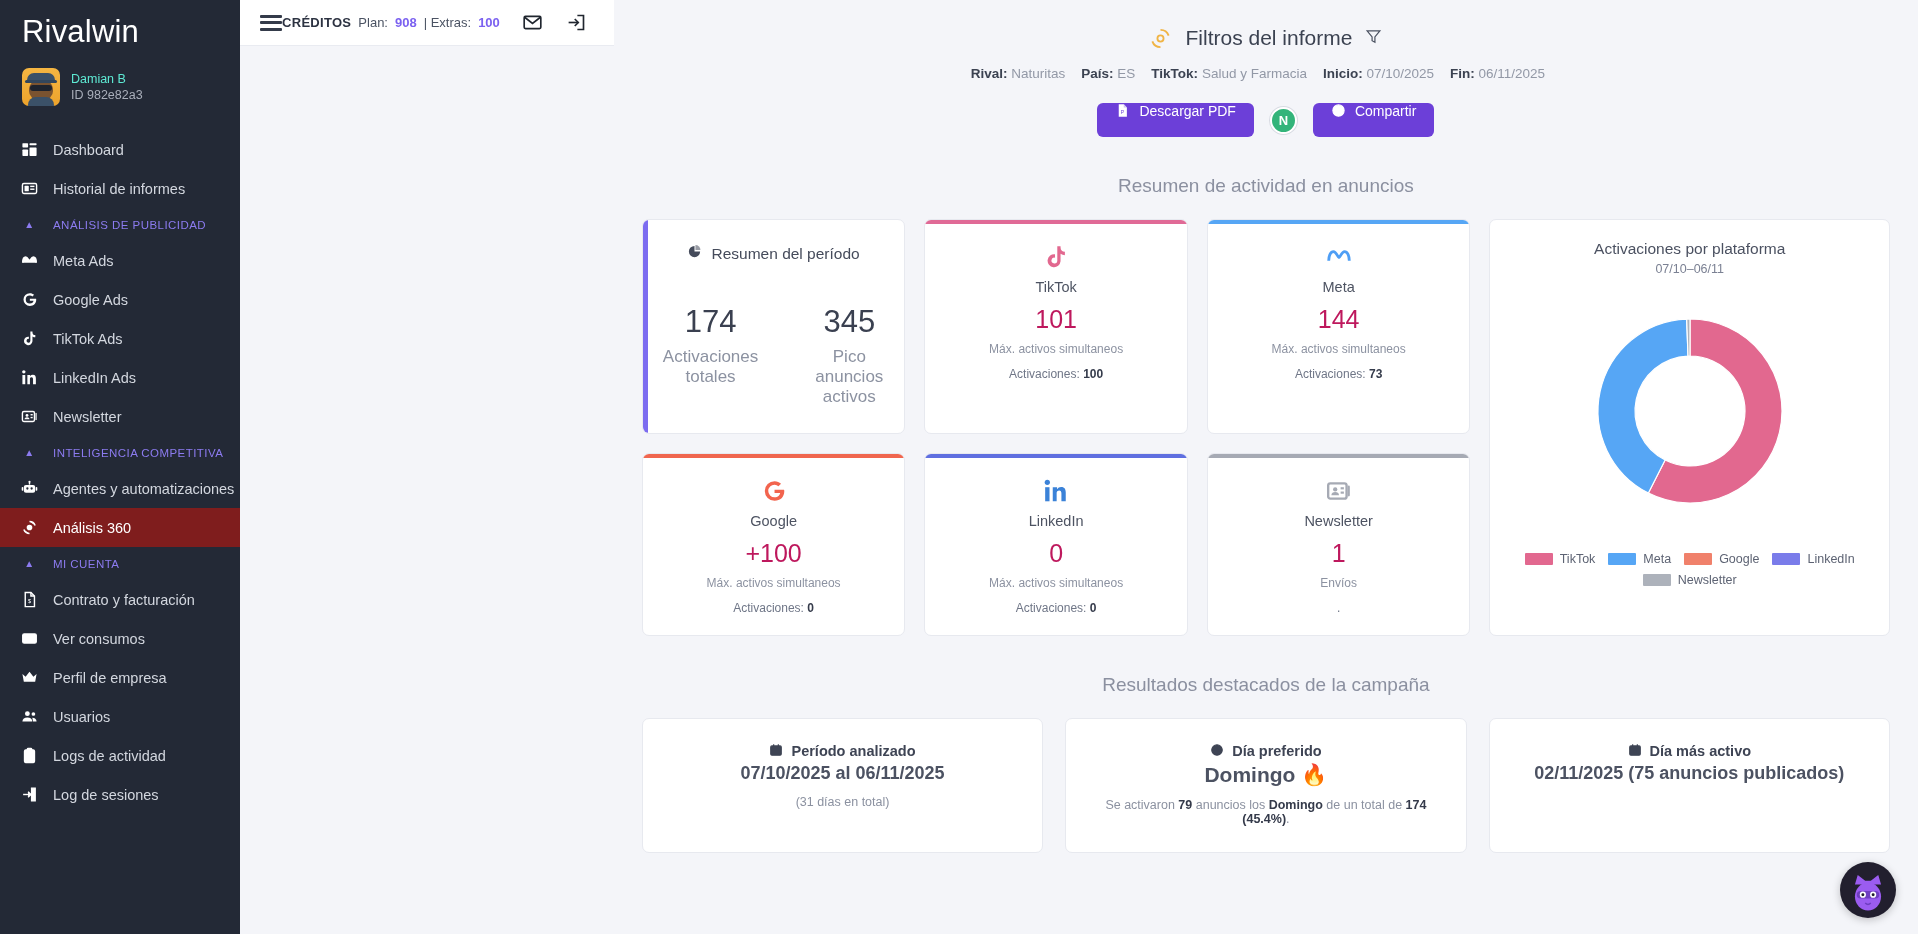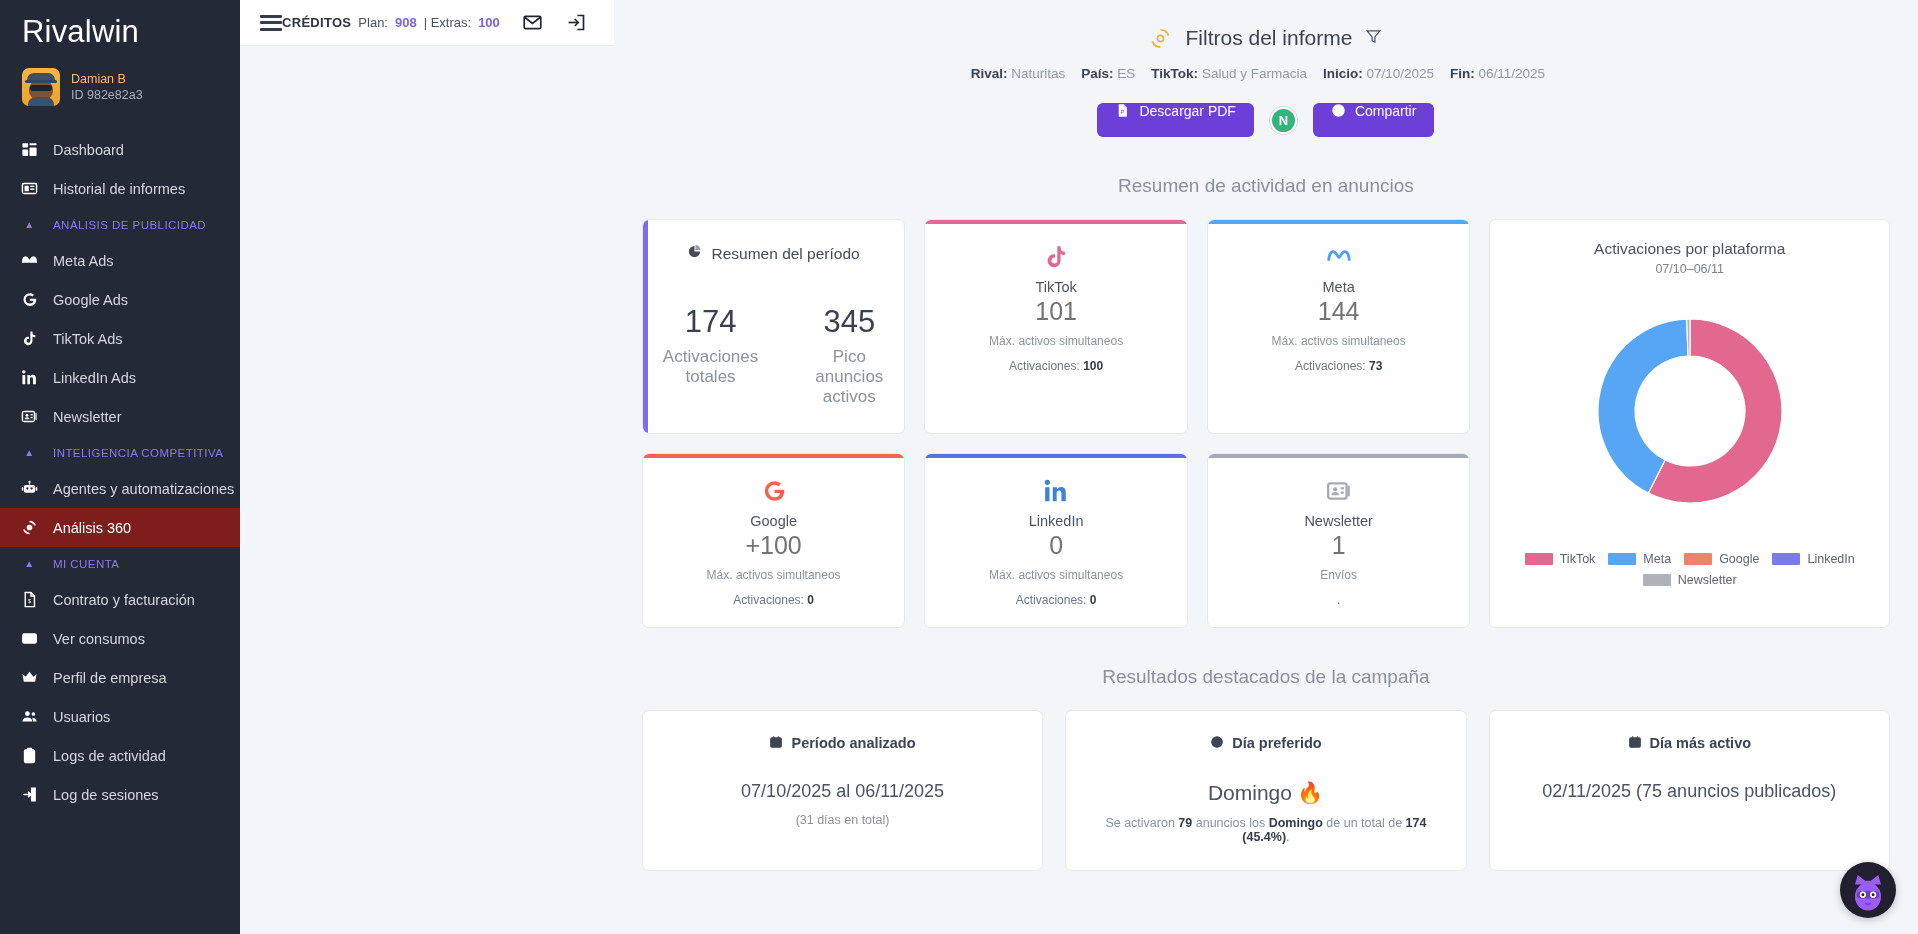--- a/index.html
+++ b/index.html
@@ -27,21 +27,21 @@
     background: linear-gradient(#f5b642,#eda32c);
     position: relative; flex: 0 0 38px; overflow: hidden;
   }
   .avatar .face { position:absolute; left:7px; top:11px; width:24px; height:21px;
     background:#7a5330; border-radius: 11px 11px 9px 9px; }
   .avatar .hat { position:absolute; left:5px; top:5px; width:28px; height:9px;
     background:#3b5168; border-radius:7px 7px 2px 2px;}
   .avatar .hatbrim{position:absolute;left:3px;top:12px;width:32px;height:3px;background:#32465c;border-radius:2px;}
   .avatar .glasses{position:absolute;left:8px;top:17px;width:22px;height:6px;background:#1d232e;border-radius:3px;}
   .avatar .body{position:absolute;left:6px;top:29px;width:26px;height:10px;background:#3b5168;border-radius:8px 8px 0 0;}
-  .pname { font-size: 12.5px; color: #fdba74; line-height: 16px; }
+  .pname { font-size: 12.5px; color: #5eead4; line-height: 16px; }
   .pid   { font-size: 12.5px; color: #a9aeba; line-height: 16px; }
 
   .nav { margin-top: 14px; }
   .nav-item {
     display: flex; align-items: center; gap: 14px;
     height: 39px; padding-left: 20px; font-size: 14.5px; color: #d3d7df;
     cursor: pointer; user-select: none;
   }
   .nav-item.active { background: #7f1d1d; color: #ffffff; }
   .nav-item .ico { width: 19px; height: 19px; display: flex; align-items: center;
@@ -123,39 +123,39 @@
     font-size:15.5px; color:#454b5b; }
   .summary-head svg { width:15px; height:15px; fill:#454b5b;}
   .summary-nums { display:flex; justify-content:center; gap: 56px; margin-top: 42px;}
   .summary-num .v { font-size: 31px; color:#3a4050; font-weight:400; line-height:1.1;}
   .summary-num .l { font-size: 17px; color:#8c92a1; margin-top: 8px;}
 
   .plat-card { padding: 22px 14px 20px; text-align:center; }
   .plat-logo { height: 30px; display:flex; align-items:center; justify-content:center; }
   .plat-logo svg { height: 26px; }
   .plat-name { font-size:14.5px; color:#4d5362; margin-top:7px; }
-  .plat-val { font-size:25px; color:#737373; margin-top:3px; line-height:1.1;}
+  .plat-val { font-size:25px; color:#be185d; margin-top:11px; line-height:1.1;}
   .plat-sub { font-size:12px; color:#8c92a1; margin-top:8px;}
   .plat-act { font-size:12px; color:#6f7687; margin-top:11px;}
   .plat-act b { color:#353b4b; }
 
   .donut-card { grid-column: 4 / 5; background:#fff; border:1px solid #e7e9ef; border-radius:7px;
      padding: 20px 14px 16px; display:flex; flex-direction:column; align-items:center;}
   .donut-title { font-size:15.5px; color:#4b5161; }
   .donut-sub { font-size:12.5px; color:#7b8193; margin-top:4px;}
   .donut-wrap { margin-top: 10px; }
   .legend { display:flex; flex-wrap:wrap; justify-content:center; gap: 7px 13px; margin-top: 12px; max-width: 390px;}
   .legend-item { display:flex; align-items:center; gap:7px; font-size:12.5px; color:#5d6373;}
   .swatch { width:28px; height:12px; border-radius:1px; }
 
   .results-grid { display:grid; grid-template-columns: 1fr 1fr 1fr; gap: 22px; }
   .result-card { background:#fff; border:1px solid #e7e9ef; border-radius:7px; padding: 24px 18px 26px; text-align:center;}
   .result-head { font-size:14.5px; color:#3e4454; font-weight:700; display:flex; align-items:center; justify-content:center; gap:8px;}
   .result-head svg { width:14px; height:14px; fill:#3e4454; }
-  .result-main { font-size:18px; color:#4c5262; margin-top:29px; font-weight:400;}
+  .result-main { font-size:18px; color:#4c5262; margin-top:3px; font-weight:700;}
   .result-main.big { font-size:21px; }
   .result-note { font-size:12.5px; color:#8b91a0; margin-top:11px;}
   .result-note b { color:#343a4a; }
 
   .chat-bubble {
     position: absolute; right: 22px; bottom: 16px; width: 56px; height: 56px;
     border-radius: 50%; background:#221f2e; display:flex; align-items:flex-end; justify-content:center;
     overflow:hidden; cursor:pointer; box-shadow: 0 2px 8px rgba(0,0,0,.22); z-index: 40;
   }
 </style>

